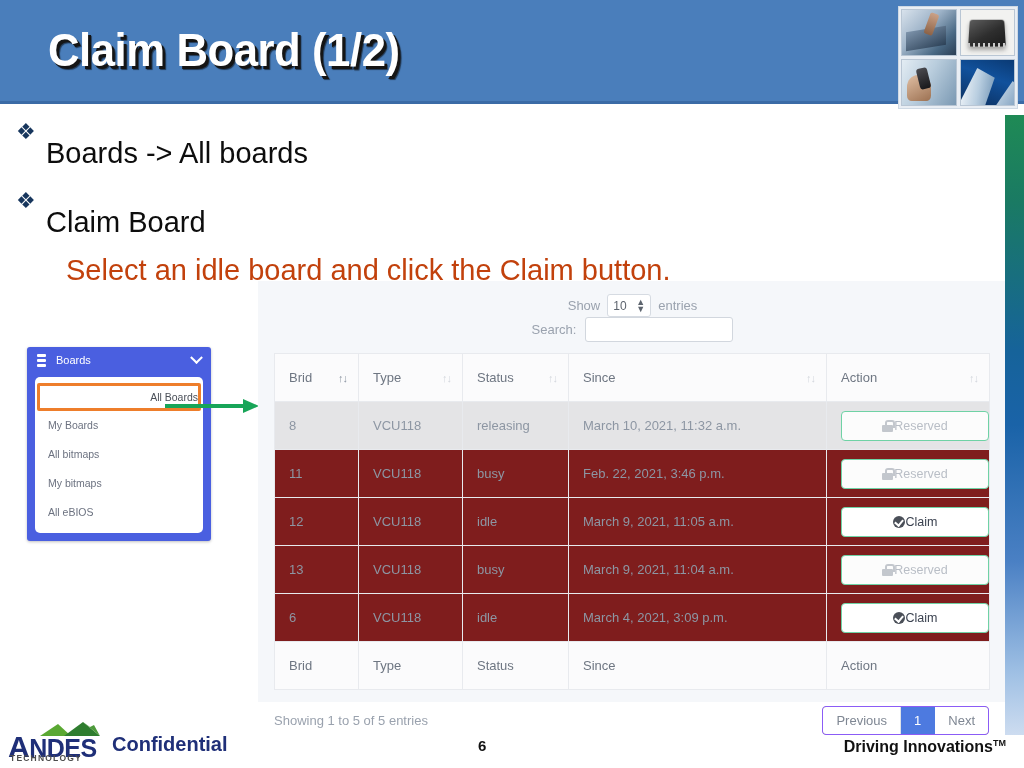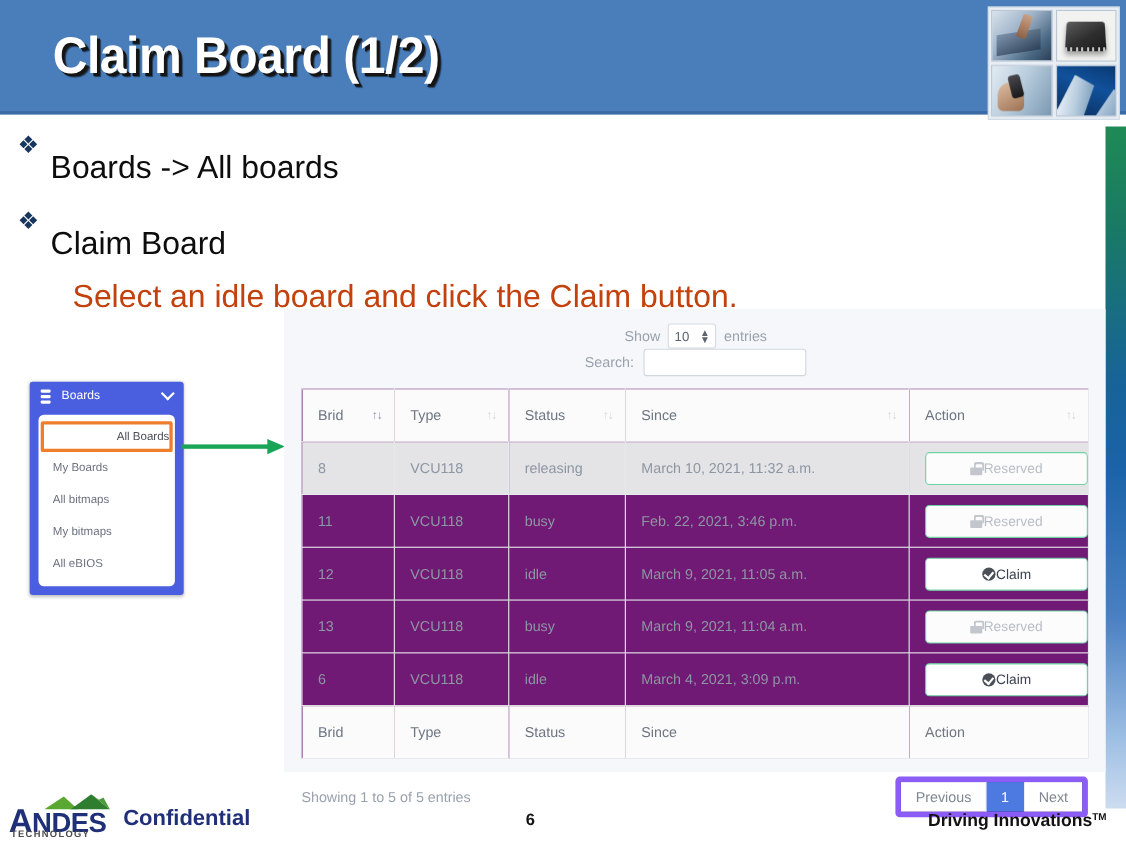--- a/index.html
+++ b/index.html
@@ -88,21 +88,21 @@
     line-height: 40px; text-align: left;
   }
   .bullet-text { font-size: 29px; color: #0d0d0d; line-height: 40px; margin-top: 21px; }
   .sub-text {
     font-size: 29px; color: #c2410c; line-height: 40px;
     margin-left: 50px; margin-top: 4px;
   }
 
   
   .sidebar {
-    position: absolute; left: 27px; top: 347px; width: 140px; height: 194px;
+    position: absolute; left: 27px; top: 347px; width: 184px; height: 194px;
     background: #4a5fe0; border-radius: 3px;
     box-shadow: 0 1px 3px rgba(0,0,0,0.25);
   }
   .sb-header {
     display: flex; align-items: center; height: 26px; padding: 0 10px 0 9px;
   }
   .sb-hdr-icon { width: 11px; height: 13px; position: relative; flex: 0 0 11px; }
   .sb-hdr-icon i {
     position: absolute; left: 1px; width: 9px; height: 3px; background: #ffffff; border-radius: 1px;
   }
@@ -150,21 +150,21 @@
   }
   .spinner { display: inline-block; font-size: 9px; color: #5d646e; line-height: 7px; text-align:center; }
   .dt-filter { display: flex; align-items: center; font-size: 13px; color: #9aa2ae; }
   .dt-search {
     margin-left: 9px; width: 148px; height: 25px;
     background: #ffffff; border: 1px solid #d2d7de; border-radius: 3px;
   }
   .dt-search input { width: 100%; height: 100%; border: 0; outline: 0; background: transparent;
     font-family: inherit; font-size: 12px; padding: 0 6px; color: #444; }
 
-  table.dt { width: 715px; margin: 0 16px; border-collapse: collapse; background: #701a75; table-layout: fixed; }
+  table.dt { width: 715px; margin: 0 16px; border-collapse: collapse; background: #7f1d1d; table-layout: fixed; }
   table.dt th, table.dt td {
     border: 1px solid #e8eaee; font-size: 13px; color: #8d96a3;
     text-align: left; padding: 0 0 0 14px; height: 48px; vertical-align: middle;
   }
   table.dt thead th, table.dt tfoot th {
     background: #fbfbfc; color: #6e7682; font-weight: normal; position: relative;
   }
   .sort-ind {
     position: absolute; right: 11px; top: 50%; transform: translateY(-50%);
     font-size: 11px; color: #d3d7dd; letter-spacing: -1px;
@@ -201,21 +201,21 @@
     content:""; position:absolute; left:2.5px; top:0; width:6px; height:6px;
     border: 2px solid #c3c7cd; border-bottom: 0; border-radius: 3px 3px 0 0;
   }
   .ic-lock::after {
     content:""; position:absolute; left:0; top:5px; width:11px; height:7px;
     background: #c3c7cd; border-radius: 1px;
   }
 
   .dt-bottom { display: flex; align-items: center; justify-content: space-between; padding: 16px 16px 0 16px; }
   .dt-info { font-size: 13px; color: #9aa2ae; }
-  .dt-paginate { display: flex; border: 5px solid #8b5cf6; border-radius: 4px; overflow: hidden; background: #4c1d95; }
+  .dt-paginate { display: flex; border: 1px solid #8b5cf6; border-radius: 4px; overflow: hidden; background: #4c1d95; }
   .pg {
     padding: 0 13px; height: 27px; line-height: 27px; font-size: 13px;
     color: #7f8793; border-right: 1px solid #dfe3e8; background: #ffffff; cursor: pointer;
   }
   .pg:last-child { border-right: 0; }
   .pg.active { background: #4d7ae0; color: #ffffff; border-right-color: #4d7ae0; }
 
   
   .footer { position: absolute; left: 0; bottom: 0; width: 1024px; height: 58px; }
   .logo { position: absolute; left: 8px; bottom: 6px; width: 108px; height: 40px; }

